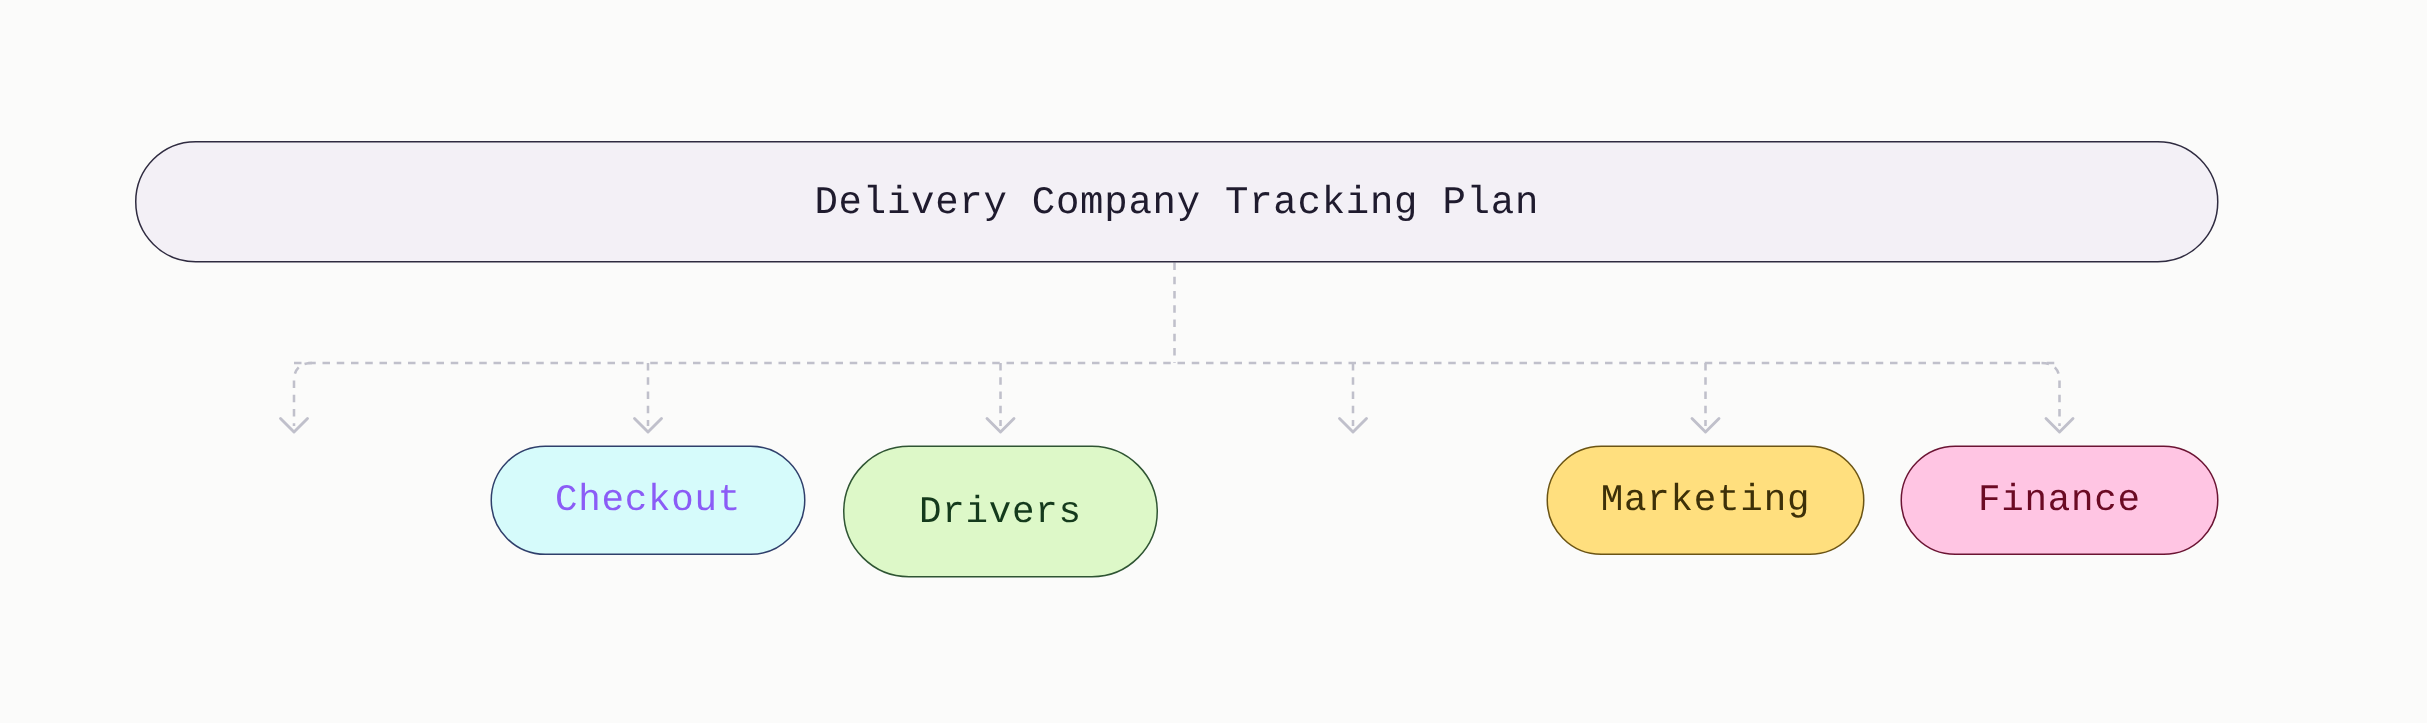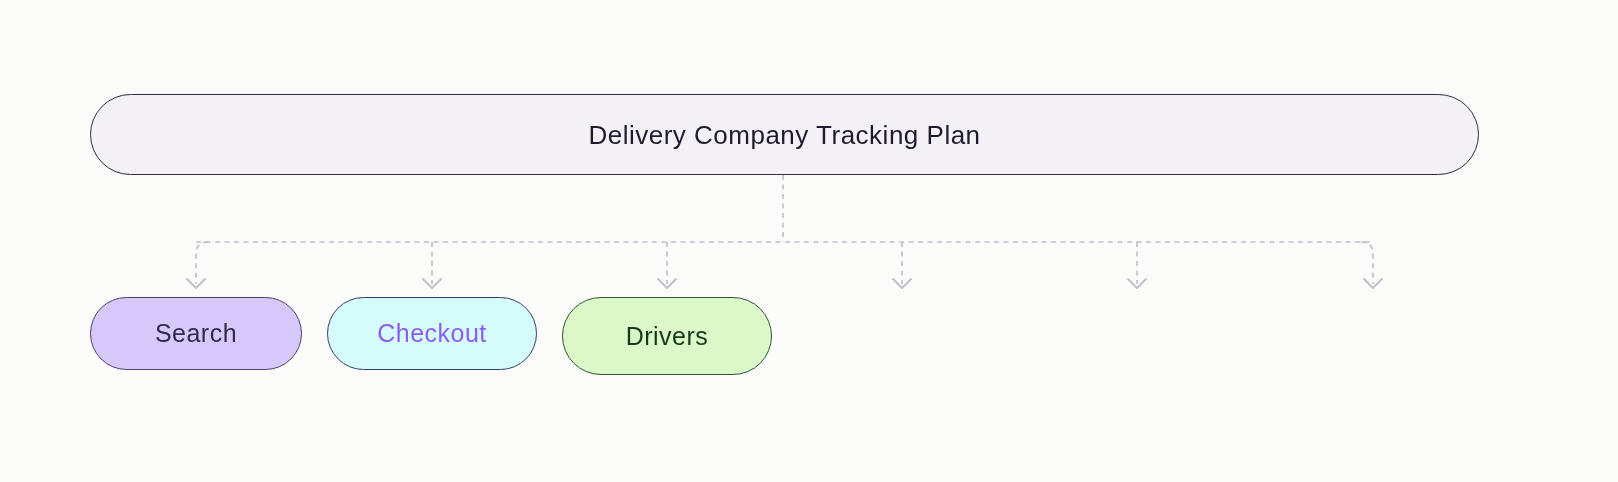--- a/index.html
+++ b/index.html
@@ -31,21 +31,21 @@
     box-sizing: border-box;
     display: flex;
     align-items: center;
     justify-content: center;
     border-style: solid;
     border-width: 1.6px;
     border-radius: 999px;
     white-space: nowrap;
   }
   .node-label {
-    font-family: Liberation Sans, sans-serif;
+    font-family: Liberation Mono, monospace;
     letter-spacing: 0.5px;
     line-height: 1;
   }
   #root-node {
     left: 90px;
     top: 94px;
     width: 1389px;
     height: 81px;
   }
   #root-node .node-label {
@@ -78,28 +78,31 @@
       <path d="M 1137 242 L 1137 284" fill="none" stroke="#c0c0cb" stroke-width="1.7" stroke-dasharray="5 4.5" stroke-linecap="butt"></path>
       <path d="M 1128 279 L 1137 288 L 1146 279" fill="none" stroke="#c0c0cb" stroke-width="1.9" stroke-linecap="round" stroke-linejoin="round"></path>
       <path d="M 1361 242 Q 1373 242 1373 254 L 1373 284" fill="none" stroke="#c0c0cb" stroke-width="1.7" stroke-dasharray="5 4.5" stroke-linecap="butt"></path>
       <path d="M 1364 279 L 1373 288 L 1382 279" fill="none" stroke="#c0c0cb" stroke-width="1.9" stroke-linecap="round" stroke-linejoin="round"></path>
     </svg>
 
   <div class="node" id="root-node" style="left: 90px; top: 94px; width: 1389px; height: 81px; background: rgb(243, 240, 246); border-color: rgb(47, 43, 64); color: rgb(31, 27, 46);">
     <span class="node-label">Delivery Company Tracking Plan</span>
   </div>
 
-  <div class="node child-node" style="left: 90px; width: 212px; top: 297px; height: 73px; background: rgb(215, 200, 251); border-color: rgb(75, 63, 107); color: rgb(51, 42, 77);">
-    <span class="node-label">Search</span>
-  </div>
 
   <div class="node child-node" style="left: 327px; width: 210px; top: 297px; height: 73px; background: rgb(214, 251, 251); border-color: rgb(47, 63, 107); color: #8b5cf6;">
     <span class="node-label">Checkout</span>
   </div>
 
-  <div class="node child-node" style="left: 562px; width: 210px; top: 297px; height: 78px; background: rgb(221, 248, 200); border-color: rgb(47, 85, 51); color: rgb(20, 58, 28);">
+  <div class="node child-node" style="left: 562px; width: 210px; top: 297px; height: 88px; background: rgb(221, 248, 200); border-color: rgb(47, 85, 51); color: rgb(20, 58, 28);">
     <span class="node-label">Drivers</span>
   </div>
 
 
+  <div class="node child-node" style="left: 1031px; width: 212px; top: 297px; height: 73px; background: rgb(255, 223, 126); border-color: rgb(107, 84, 20); color: rgb(61, 48, 8);">
+    <span class="node-label">Marketing</span>
+  </div>
 
+  <div class="node child-node" style="left: 1267px; width: 212px; top: 297px; height: 73px; background: rgb(255, 197, 227); border-color: rgb(107, 20, 51); color: rgb(107, 10, 36);">
+    <span class="node-label">Finance</span>
+  </div>
 
 </div>
 
 </body></html>

